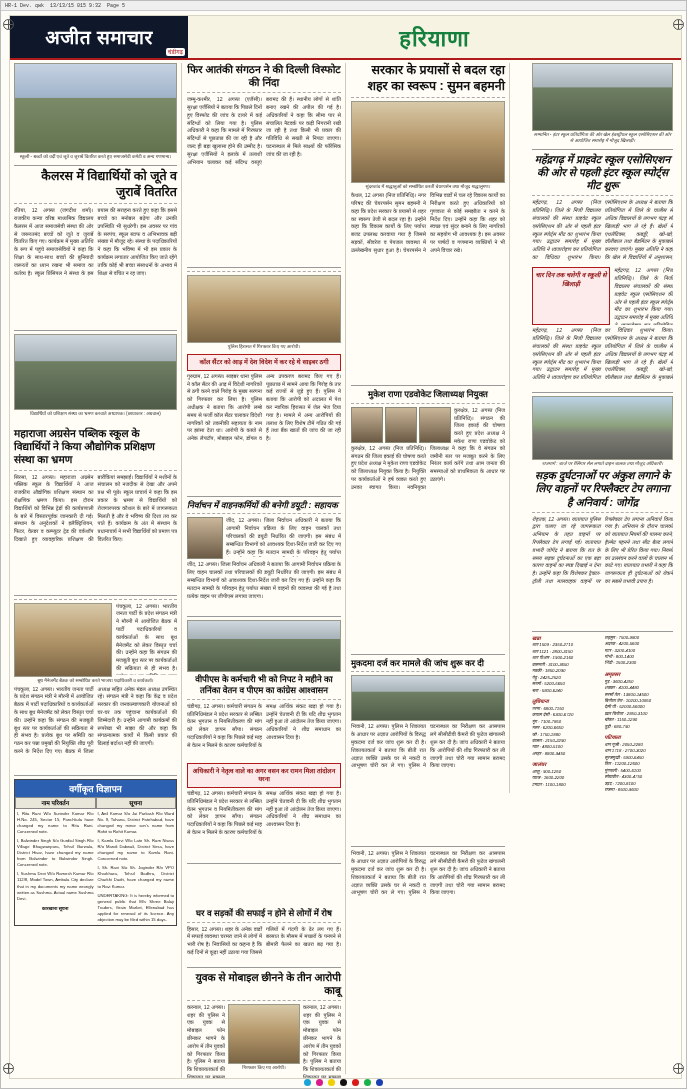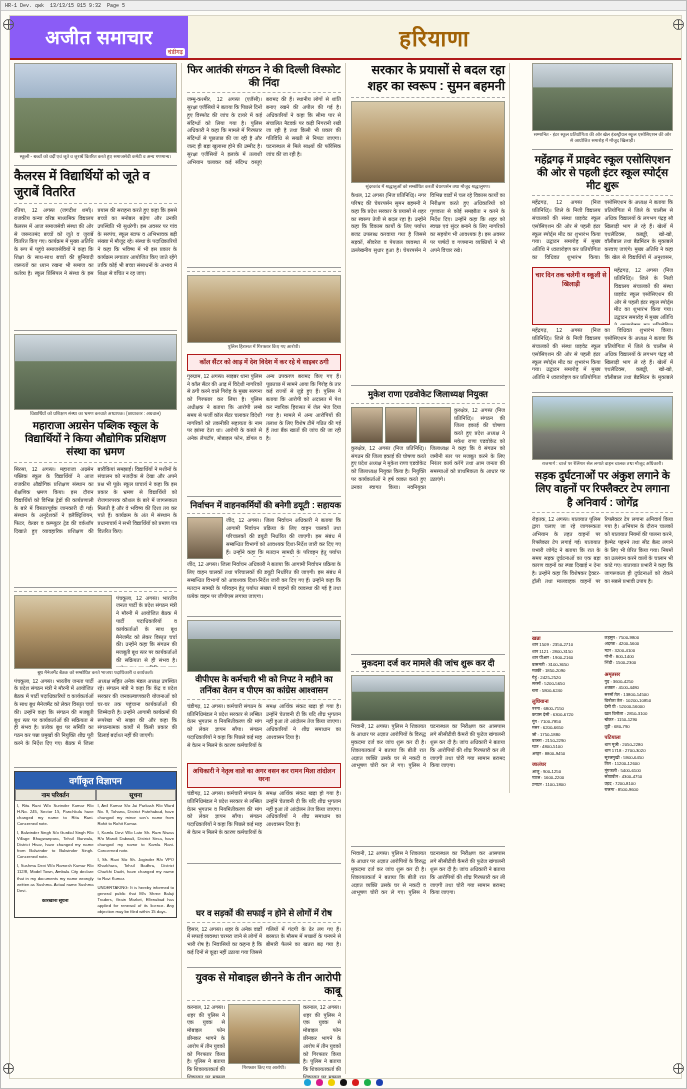--- a/index.html
+++ b/index.html
@@ -10,25 +10,25 @@
     border:1px solid #bbb;
   }
   .printbar{
     height:9px;background:#efefef;border-bottom:1px solid #ccc;
     font-size:5px;color:#333;display:flex;align-items:center;gap:6px;padding:0 4px;
     font-family:"Liberation Mono", monospace;
   }
   .sheet{position:absolute;left:8px;top:14px;width:671px;height:1062px;background:#fffdf6;border:1px solid #d8d4c4;}
   
   .masthead{height:42px;border-bottom:2px solid #b01a1a;display:flex;align-items:stretch;background:#fffdf6;}
-  .mast-left{width:178px;background:#8b5cf6;color:#fff;display:flex;align-items:center;justify-content:center;position:relative;}
+  .mast-left{width:178px;background:#0f172a;color:#fff;display:flex;align-items:center;justify-content:center;position:relative;}
   .mast-left .ttl{font-size:19px;font-weight:bold;letter-spacing:.5px;}
   .mast-left .edition{position:absolute;right:3px;bottom:2px;font-size:6px;background:#fff;color:#b01a1a;padding:0 2px;border-radius:2px;}
   .mast-mid{flex:1;display:flex;align-items:center;justify-content:center;background:#f7f3e2;}
-  .mast-mid .state{font-size:22px;font-weight:bold;color:#a16207;letter-spacing:1px;}
+  .mast-mid .state{font-size:22px;font-weight:bold;color:#15803d;letter-spacing:1px;}
   .mast-right{width:118px;display:flex;flex-direction:column;}
   .mast-right .dt{background:#b01a1a;color:#fff;font-size:8px;text-align:center;padding:3px 0;}
   .mast-right .pg{flex:1;display:flex;align-items:center;justify-content:flex-end;padding-right:8px;font-size:21px;font-weight:bold;color:#111;}
   
   .body{position:relative;width:100%;height:1018px;padding:3px;box-sizing:border-box;}
   .col{position:absolute;top:3px;box-sizing:border-box;}
   .hl{font-weight:bold;color:#111;line-height:1.25;}
   .hl.big{font-size:12.5px;}
   .hl.mid{font-size:10.5px;}
   .hl.sm{font-size:8.5px;}
@@ -83,28 +83,28 @@
       </div>
     </div>
 
     <div class="body">
 
       <div class="col" style="left:4px;width:163px;">
 
         <div class="photo people" style="height:88px;"></div>
         <div class="cap">स्कूली - बच्चों को वर्दी एवं जूते व जुराबें वितरित करते हुए समाजसेवी कमेटी व अन्य गणमान्य।</div>
         <div class="rule"></div>
-        <div class="hl big" style="text-align:left;">कैलरस में विद्यार्थियों को जूते व जुराबें वितरित</div>
+        <div class="hl big" style="text-align:right;">कैलरस में विद्यार्थियों को जूते व जुराबें वितरित</div>
         <div class="rule d"></div>
         <div class="dek colwrap2" style="height:120px;overflow:hidden;">रतिया, 12 अगस्त (जगदीश शर्मा)। राजकीय कन्या वरिष्ठ माध्यमिक विद्यालय कैलरस में आज समाजसेवी संस्था की ओर से जरूरतमंद बच्चों को जूते व जुराबें वितरित किए गए। कार्यक्रम में मुख्य अतिथि के रूप में पहुंचे समाजसेवियों ने कहा कि शिक्षा के साथ-साथ बच्चों की बुनियादी जरूरतों का ध्यान रखना भी समाज का कर्तव्य है। स्कूल प्रिंसिपल ने संस्था के इस प्रयास की सराहना करते हुए कहा कि इससे बच्चों का मनोबल बढ़ेगा और उनकी उपस्थिति भी सुधरेगी। इस अवसर पर गांव के सरपंच, स्कूल स्टाफ व अभिभावक बड़ी संख्या में मौजूद रहे। संस्था के पदाधिकारियों ने कहा कि भविष्य में भी इस प्रकार के कार्यक्रम लगातार आयोजित किए जाते रहेंगे ताकि कोई भी बच्चा संसाधनों के अभाव में शिक्षा से वंचित न रह जाए।</div>
 
         <div class="rule"></div>
         <div class="photo group" style="height:74px;"></div>
         <div class="cap">विद्यार्थियों को प्रशिक्षण संस्था का भ्रमण करवाते अध्यापक। (छायाकार : अग्रवाल)</div>
-        <div class="hl mid" style="text-align:center;">महाराजा अग्रसेन पब्लिक स्कूल के विद्यार्थियों ने किया औद्योगिक प्रशिक्षण संस्था का भ्रमण</div>
+        <div class="hl mid" style="text-align:left;margin-top:8px;">महाराजा अग्रसेन पब्लिक स्कूल के विद्यार्थियों ने किया औद्योगिक प्रशिक्षण संस्था का भ्रमण</div>
         <div class="rule d"></div>
         <div class="dek colwrap2" style="height:118px;overflow:hidden;">सिरसा, 12 अगस्त। महाराजा अग्रसेन पब्लिक स्कूल के विद्यार्थियों ने आज राजकीय औद्योगिक प्रशिक्षण संस्थान का शैक्षणिक भ्रमण किया। इस दौरान विद्यार्थियों को विभिन्न ट्रेडों की कार्यप्रणाली के बारे में विस्तारपूर्वक जानकारी दी गई। संस्थान के अनुदेशकों ने इलैक्ट्रिशियन, फिटर, वेल्डर व कम्प्यूटर ट्रेड की वर्कशॉप दिखाते हुए व्यावहारिक प्रशिक्षण की बारीकियां समझाईं। विद्यार्थियों ने मशीनों के संचालन को नजदीक से देखा और अपने प्रश्न भी पूछे। स्कूल प्राचार्य ने कहा कि इस प्रकार के भ्रमण से विद्यार्थियों को रोजगारपरक कौशल के बारे में जागरूकता मिलती है और वे भविष्य की दिशा तय कर पाते हैं। कार्यक्रम के अंत में संस्थान के प्रधानाचार्य ने सभी विद्यार्थियों को प्रमाण पत्र वितरित किए।</div>
 
         <div class="rule"></div>
         <div class="rule d"></div>
         <div style="display:flex;gap:4px;">
           <div class="photo indoor" style="width:96px;height:72px;flex:none;"></div>
           <div class="dek" style="flex:1;height:72px;overflow:hidden;">पंचकूला, 12 अगस्त। भारतीय जनता पार्टी के प्रदेश संगठन मंत्री ने मौरनी में आयोजित बैठक में पार्टी पदाधिकारियों व कार्यकर्ताओं के साथ बूथ मैनेजमैंट को लेकर विस्तृत चर्चा की। उन्होंने कहा कि संगठन की मजबूती बूथ स्तर पर कार्यकर्ताओं की सक्रियता से ही संभव है। प्रत्येक बूथ पर समिति का गठन कर पन्ना प्रमुखों की नियुक्ति शीघ्र पूरी करने के निर्देश दिए गए। बैठक में जिला अध्यक्ष सहित अनेक मंडल अध्यक्ष उपस्थित रहे। संगठन मंत्री ने कहा कि केंद्र व प्रदेश सरकार की जनकल्याणकारी योजनाओं को घर-घर तक पहुंचाना कार्यकर्ताओं की जिम्मेदारी है। उन्होंने आगामी कार्यक्रमों की रूपरेखा भी साझा की और कहा कि संगठनात्मक कार्यों में किसी प्रकार की ढिलाई बर्दाश्त नहीं की जाएगी।</div>
         </div>
         <div class="cap">बूथ मैनेजमैंट बैठक को सम्बोधित करते भाजपा पदाधिकारी व कार्यकर्ता।</div>
@@ -139,21 +139,21 @@
         <div class="dek colwrap2" style="height:168px;overflow:hidden;">जम्मू-कश्मीर, 12 अगस्त (एजैंसी)। सुरक्षा एजैंसियों ने बताया कि पिछले दिनों हुए विस्फोट की जांच के दायरे में कई संदिग्धों को लिया गया है। पुलिस अधिकारी ने कहा कि मामले में गिरफ्तार संदिग्धों से पूछताछ की जा रही है और जल्द ही बड़ा खुलासा होने की उम्मीद है। सुरक्षा एजैंसियों ने इलाके में तलाशी अभियान चलाकर कई संदिग्ध वस्तुएं बरामद की हैं। स्थानीय लोगों से शांति बनाए रखने की अपील की गई है। अधिकारियों ने कहा कि सीमा पार से संचालित नैटवर्क पर कड़ी निगरानी रखी जा रही है तथा किसी भी प्रकार की गतिविधि से सख्ती से निपटा जाएगा। घटनास्थल से मिले साक्ष्यों की फॉरेंसिक जांच की जा रही है।</div>
 
         <div class="rule"></div>
         <div class="rule d"></div>
         <div class="photo indoor" style="height:66px;"></div>
         <div class="cap">पुलिस हिरासत में गिरफ्तार किए गए आरोपी।</div>
         <div class="boxhl" style="margin:2px 0;">कॉल सैंटर को आड़ में देश विदेश में कर रहे थे साइबर ठगी</div>
         <div class="dek colwrap2" style="height:120px;overflow:hidden;">गुरुग्राम, 12 अगस्त। साइबर थाना पुलिस ने कॉल सैंटर की आड़ में विदेशी नागरिकों से ठगी करने वाले गिरोह के मुख्य सरगना को गिरफ्तार कर लिया है। पुलिस अधीक्षक ने बताया कि आरोपी लम्बे समय से फर्जी कॉल सैंटर चलाकर विदेशी नागरिकों को तकनीकी सहायता के नाम पर झांसा देता था। आरोपी के कब्जे से अनेक लैपटॉप, मोबाइल फोन, डोंगल व अन्य उपकरण बरामद किए गए हैं। पूछताछ में सामने आया कि गिरोह के तार कई राज्यों से जुड़े हुए हैं। पुलिस ने बताया कि आरोपी को अदालत में पेश कर न्यायिक हिरासत में जेल भेज दिया गया है। मामले में अन्य आरोपियों की तलाश के लिए विशेष टीमें गठित की गई हैं तथा बैंक खातों की जांच की जा रही है।</div>
 
         <div class="rule"></div>
-        <div class="hl sm" style="text-align:right;">निर्वाचन में वाहनकर्मियों की बनेगी डयूटी : सहायक</div>
+        <div class="hl sm" style="text-align:left;font-style:italic;">निर्वाचन में वाहनकर्मियों की बनेगी डयूटी : सहायक</div>
         <div class="rule d"></div>
         <div style="display:flex;gap:3px;">
           <div class="portrait"></div>
           <div class="dek" style="flex:1;height:40px;overflow:hidden;">जींद, 12 अगस्त। जिला निर्वाचन अधिकारी ने बताया कि आगामी निर्वाचन प्रक्रिया के लिए वाहन चालकों तथा परिचालकों की डयूटी निर्धारित की जाएगी। इस संबंध में सम्बन्धित विभागों को आवश्यक दिशा-निर्देश जारी कर दिए गए हैं। उन्होंने कहा कि मतदान सामग्री के परिवहन हेतु पर्याप्त संख्या में वाहनों की व्यवस्था की गई है तथा प्रत्येक वाहन पर जीपीएस लगाया जाएगा।</div>
         </div>
         <div class="dek" style="height:52px;overflow:hidden;margin-top:2px;">जींद, 12 अगस्त। जिला निर्वाचन अधिकारी ने बताया कि आगामी निर्वाचन प्रक्रिया के लिए वाहन चालकों तथा परिचालकों की डयूटी निर्धारित की जाएगी। इस संबंध में सम्बन्धित विभागों को आवश्यक दिशा-निर्देश जारी कर दिए गए हैं। उन्होंने कहा कि मतदान सामग्री के परिवहन हेतु पर्याप्त संख्या में वाहनों की व्यवस्था की गई है तथा प्रत्येक वाहन पर जीपीएस लगाया जाएगा।</div>
 
         <div class="rule"></div>
         <div class="photo group" style="height:50px;"></div>
         <div class="hl sm" style="text-align:center;margin-top:2px;">वीपीएस के कर्मचारी भी को निपट ने महीने का तनिंका वेतन व पीएम का कांग्रेस आश्वासन</div>
@@ -197,29 +197,29 @@
               <div class="portrait" style="width:30px;height:34px;"></div>
               <div class="portrait" style="width:30px;height:34px;"></div>
               <div class="portrait" style="width:30px;height:34px;"></div>
             </div>
           </div>
           <div class="dek" style="width:52px;height:36px;overflow:hidden;">कुरुक्षेत्र, 12 अगस्त (निज प्रतिनिधि)। संगठन की जिला इकाई की घोषणा करते हुए प्रदेश अध्यक्ष ने मुकेश राणा एडवोकेट को जिलाध्यक्ष नियुक्त किया है। नियुक्ति पर कार्यकर्ताओं ने हर्ष व्यक्त करते हुए उनका स्वागत किया। नवनियुक्त जिलाध्यक्ष ने कहा कि वे संगठन को जमीनी स्तर पर मजबूत करने के लिए निरंतर कार्य करेंगे तथा आम जनता की समस्याओं को प्राथमिकता के आधार पर उठाएंगे।</div>
         </div>
         <div class="dek colwrap2" style="height:206px;overflow:hidden;margin-top:2px;">कुरुक्षेत्र, 12 अगस्त (निज प्रतिनिधि)। संगठन की जिला इकाई की घोषणा करते हुए प्रदेश अध्यक्ष ने मुकेश राणा एडवोकेट को जिलाध्यक्ष नियुक्त किया है। नियुक्ति पर कार्यकर्ताओं ने हर्ष व्यक्त करते हुए उनका स्वागत किया। नवनियुक्त जिलाध्यक्ष ने कहा कि वे संगठन को जमीनी स्तर पर मजबूत करने के लिए निरंतर कार्य करेंगे तथा आम जनता की समस्याओं को प्राथमिकता के आधार पर उठाएंगे।</div>
 
         <div class="rule"></div>
-        <div class="hl sm" style="text-align:center;">मुकदमा दर्ज कर मामले की जांच शुरू कर दी</div>
+        <div class="hl sm" style="">मुकदमा दर्ज कर मामले की जांच शुरू कर दी</div>
         <div class="rule d"></div>
         <div class="photo group" style="height:44px;"></div>
         <div class="dek colwrap2" style="height:120px;overflow:hidden;margin-top:2px;">भिवानी, 12 अगस्त। पुलिस ने शिकायत के आधार पर अज्ञात आरोपियों के विरुद्ध मुकदमा दर्ज कर जांच शुरू कर दी है। शिकायतकर्ता ने बताया कि बीती रात अज्ञात व्यक्ति उसके घर से नकदी व आभूषण चोरी कर ले गए। पुलिस ने घटनास्थल का निरीक्षण कर आसपास लगे सीसीटीवी कैमरों की फुटेज खंगालनी शुरू कर दी है। जांच अधिकारी ने बताया कि आरोपियों की शीघ्र गिरफ्तारी कर ली जाएगी तथा चोरी गया सामान बरामद किया जाएगा।</div>
         <div class="rule"></div>
         <div class="dek colwrap2" style="height:224px;overflow:hidden;">भिवानी, 12 अगस्त। पुलिस ने शिकायत के आधार पर अज्ञात आरोपियों के विरुद्ध मुकदमा दर्ज कर जांच शुरू कर दी है। शिकायतकर्ता ने बताया कि बीती रात अज्ञात व्यक्ति उसके घर से नकदी व आभूषण चोरी कर ले गए। पुलिस ने घटनास्थल का निरीक्षण कर आसपास लगे सीसीटीवी कैमरों की फुटेज खंगालनी शुरू कर दी है। जांच अधिकारी ने बताया कि आरोपियों की शीघ्र गिरफ्तारी कर ली जाएगी तथा चोरी गया सामान बरामद किया जाएगा।</div>
       </div>
 
-      <div class="col" style="left:499px;width:164px;padding-left:22px;border-left:1px solid #cfcabb;">
+      <div class="col" style="left:499px;width:164px;padding-left:22px;border-left:1px solid #cfcabb;font-style:italic;">
         <div class="photo group" style="height:66px;"></div>
         <div class="cap">सम्मानित - इंटर स्कूल प्रतियोगिता की ओर खेल इंडस्ट्रीयल स्कूल एसोसिएशन की ओर से आयोजित समारोह में मौजूद खिलाड़ी।</div>
         <div class="rule"></div>
         <div class="hl mid" style="text-align:center;">महेंद्रगढ़ में प्राइवेट स्कूल एसोसिएशन की ओर से पहली इंटर स्कूल स्पोर्ट्स मीट शुरू</div>
         <div class="rule d"></div>
         <div class="dek colwrap2" style="height:66px;overflow:hidden;">महेंद्रगढ़, 12 अगस्त (निज प्रतिनिधि)। जिले के निजी विद्यालय संचालकों की संस्था प्राइवेट स्कूल एसोसिएशन की ओर से पहली इंटर स्कूल स्पोर्ट्स मीट का शुभारंभ किया गया। उद्घाटन समारोह में मुख्य अतिथि ने ध्वजारोहण कर प्रतियोगिता का विधिवत शुभारंभ किया। एसोसिएशन के अध्यक्ष ने बताया कि प्रतियोगिता में जिले के चालीस से अधिक विद्यालयों के लगभग पंद्रह सौ खिलाड़ी भाग ले रहे हैं। खेलों में एथलैटिक्स, कबड्डी, खो-खो, वॉलीबाल तथा बैडमिंटन के मुकाबले करवाए जाएंगे। मुख्य अतिथि ने कहा कि खेल से विद्यार्थियों में अनुशासन, टीम भावना तथा नेतृत्व क्षमता का विकास होता है। उन्होंने कहा कि पढ़ाई के साथ-साथ खेलों में भागीदारी बच्चों के सर्वांगीण विकास के लिए अत्यंत आवश्यक है। विजेता खिलाड़ियों को समापन समारोह में पुरस्कृत किया जाएगा।</div>
         <div style="display:flex;gap:4px;margin-top:2px;">
           <div class="boxhl" style="width:72px;flex:none;">चार दिन तक चलेगी व स्कूली से खिलाड़ी</div>
           <div class="dek" style="flex:1;height:58px;overflow:hidden;">महेंद्रगढ़, 12 अगस्त (निज प्रतिनिधि)। जिले के निजी विद्यालय संचालकों की संस्था प्राइवेट स्कूल एसोसिएशन की ओर से पहली इंटर स्कूल स्पोर्ट्स मीट का शुभारंभ किया गया। उद्घाटन समारोह में मुख्य अतिथि ने ध्वजारोहण कर प्रतियोगिता का विधिवत शुभारंभ किया। एसोसिएशन के अध्यक्ष ने बताया कि प्रतियोगिता में जिले के चालीस से अधिक विद्यालयों के लगभग पंद्रह सौ खिलाड़ी भाग ले रहे हैं। खेलों में एथलैटिक्स, कबड्डी, खो-खो, वॉलीबाल तथा बैडमिंटन के मुकाबले करवाए जाएंगे। मुख्य अतिथि ने कहा कि खेल से विद्यार्थियों में अनुशासन, टीम भावना तथा नेतृत्व क्षमता का विकास होता है। उन्होंने कहा कि पढ़ाई के साथ-साथ खेलों में भागीदारी बच्चों के सर्वांगीण विकास के लिए अत्यंत आवश्यक है। विजेता खिलाड़ियों को समापन समारोह में पुरस्कृत किया जाएगा।</div>
         </div>

